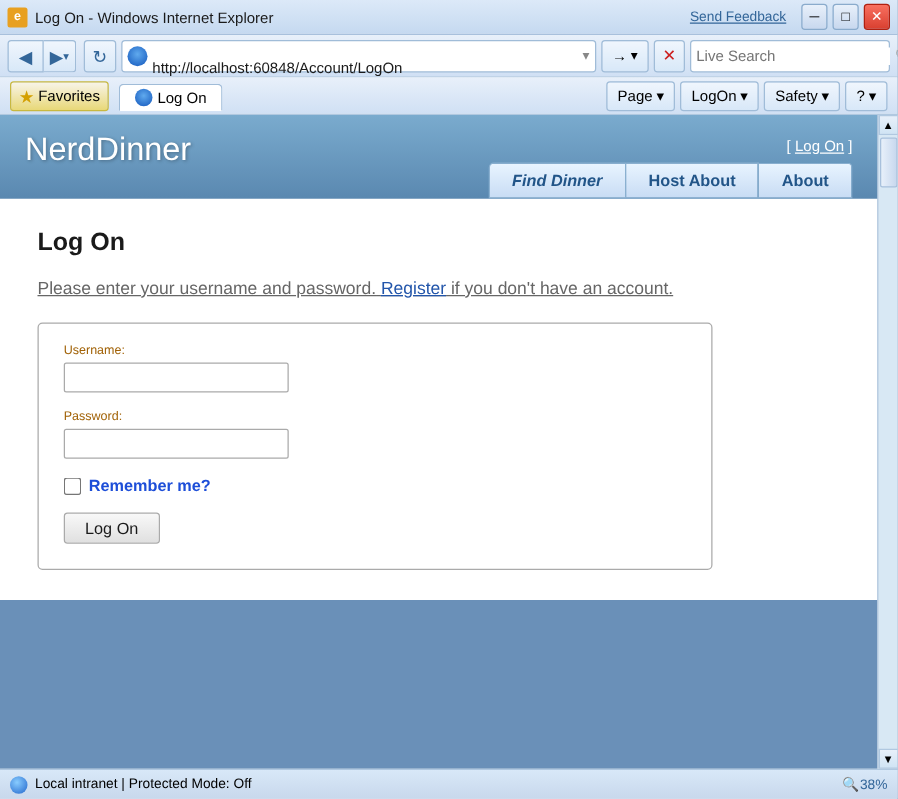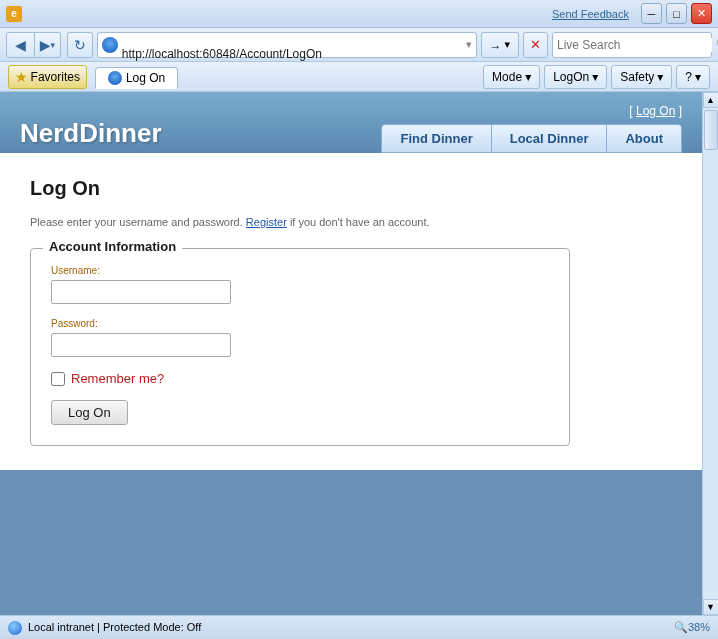--- a/index.html
+++ b/index.html
@@ -248,24 +248,24 @@
     
     .nd-header {
       background: linear-gradient(to bottom, #7aabce, #5a88b0);
       padding: 12px 20px 0 20px;
       display: flex;
       align-items: flex-end;
       justify-content: space-between;
     }
     .nd-logo {
       font-size: 26px;
-      font-weight: bold;
+      font-weight: normal;
       color: white;
       text-shadow: 1px 1px 3px rgba(0,0,0,0.3);
-      padding-bottom: 4px;
+      padding-bottom: 24px;
     }
     .nd-top-right {
       display: flex;
       flex-direction: column;
       align-items: flex-end;
       padding-bottom: 0;
       gap: 6px;
     }
     .nd-log-on-link {
       font-size: 12px;
@@ -282,41 +282,42 @@
     .nd-nav-btn {
       background: linear-gradient(to bottom, #e8f4ff, #c8dcf4);
       border: 1px solid #8ab0d0;
       padding: 6px 18px;
       font-size: 13px;
       font-weight: bold;
       color: #225588;
       cursor: pointer;
       white-space: nowrap;
     }
-    .nd-nav-btn:first-child { border-radius: 4px 0 0 0; }
+    .nd-nav-btn:first-child { border-radius: 4px 0 0 0; font-style: italic; }
     .nd-nav-btn:last-child { border-radius: 0 4px 0 0; }
     .nd-nav-btn + .nd-nav-btn { border-left: none; }
 
     
     .nd-body {
       background: white;
       margin: 0;
       padding: 24px 30px;
     }
 
     .logon-title {
       font-size: 20px;
       font-weight: bold;
       color: #1a1a1a;
       margin-bottom: 16px;
     }
     .logon-desc {
-      font-size: 11px;
+      font-size: 14px;
       color: #666;
       margin-bottom: 20px;
+      text-decoration: underline;
     }
     .logon-desc a {
       color: #2255aa;
       text-decoration: underline;
     }
     .account-info-box {
       border: 1px solid #aaa;
       border-radius: 4px;
       padding: 16px 20px 20px 20px;
       position: relative;
@@ -355,21 +356,22 @@
       align-items: center;
       gap: 6px;
       margin-bottom: 14px;
     }
     .remember-checkbox {
       width: 14px; height: 14px;
       cursor: pointer;
     }
     .remember-label {
       font-size: 13px;
-      color: #b91c1c;
+      color: #1d4ed8;
+      font-weight: bold;
     }
     .logon-btn {
       background: linear-gradient(to bottom, #f8f8f8, #e0e0e0);
       border: 1px solid #aaa;
       border-radius: 3px;
       padding: 4px 16px;
       font-size: 13px;
       cursor: pointer;
       color: #1a1a1a;
     }
@@ -407,20 +409,21 @@
       cursor: pointer;
       color: #336699;
     }
   </style>
 </head>
 <body>
 
 <div class="title-bar">
   <div class="title-bar-left">
     <div class="title-icon">e</div>
+    <span class="title-text">Log On - Windows Internet Explorer</span>
   </div>
   <div class="title-bar-right">
     <span class="send-feedback">Send Feedback</span>
     <button class="title-bar-btn">─</button>
     <button class="title-bar-btn">□</button>
     <button class="title-bar-btn close">✕</button>
   </div>
 </div>
 
 <div class="address-bar">
@@ -451,21 +454,21 @@
     <span>Favorites</span>
   </button>
   <div class="tab-bar">
     <div class="tab-active">
       <div class="tab-icon-ie"></div>
       <span>Log On</span>
     </div>
   </div>
   <div class="toolbar-right">
     <button class="toolbar-btn">
-      <span>Mode</span>
+      <span>Page</span>
       <span>▾</span>
     </button>
     <button class="toolbar-btn">
       <span>LogOn</span>
       <span>▾</span>
     </button>
     <button class="toolbar-btn">
       <span>Safety</span>
       <span>▾</span>
     </button>
@@ -480,35 +483,34 @@
   <div class="page-content">
 
     <div class="nd-header">
       <div class="nd-logo">NerdDinner</div>
       <div class="nd-top-right">
         <div class="nd-log-on-link">
           <span>[ </span><a href="#">Log On</a><span> ]</span>
         </div>
         <div class="nd-nav">
           <button class="nd-nav-btn">Find Dinner</button>
-          <button class="nd-nav-btn">Local Dinner</button>
+          <button class="nd-nav-btn">Host About</button>
           <button class="nd-nav-btn">About</button>
         </div>
       </div>
     </div>
 
     <div class="nd-body">
       <h1 class="logon-title">Log On</h1>
       <p class="logon-desc">
         <span>Please enter your username and password.</span>
         <a href="#">Register</a><span> if you don't have an account.</span>
       </p>
 
       <div class="account-info-box">
-        <span class="account-info-legend">Account Information</span>
 
         <div class="form-row">
           <label class="form-label">Username:</label>
           <input type="text" class="form-input" style="">
         </div>
 
         <div class="form-row">
           <label class="form-label">Password:</label>
           <input type="password" class="form-input" style="">
         </div>

